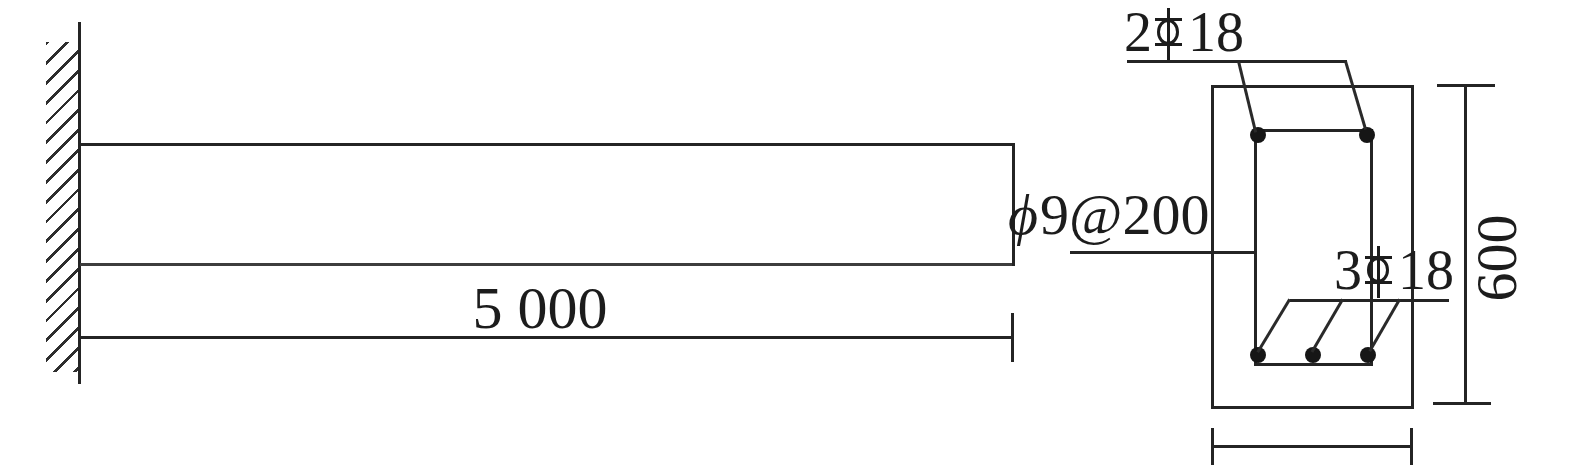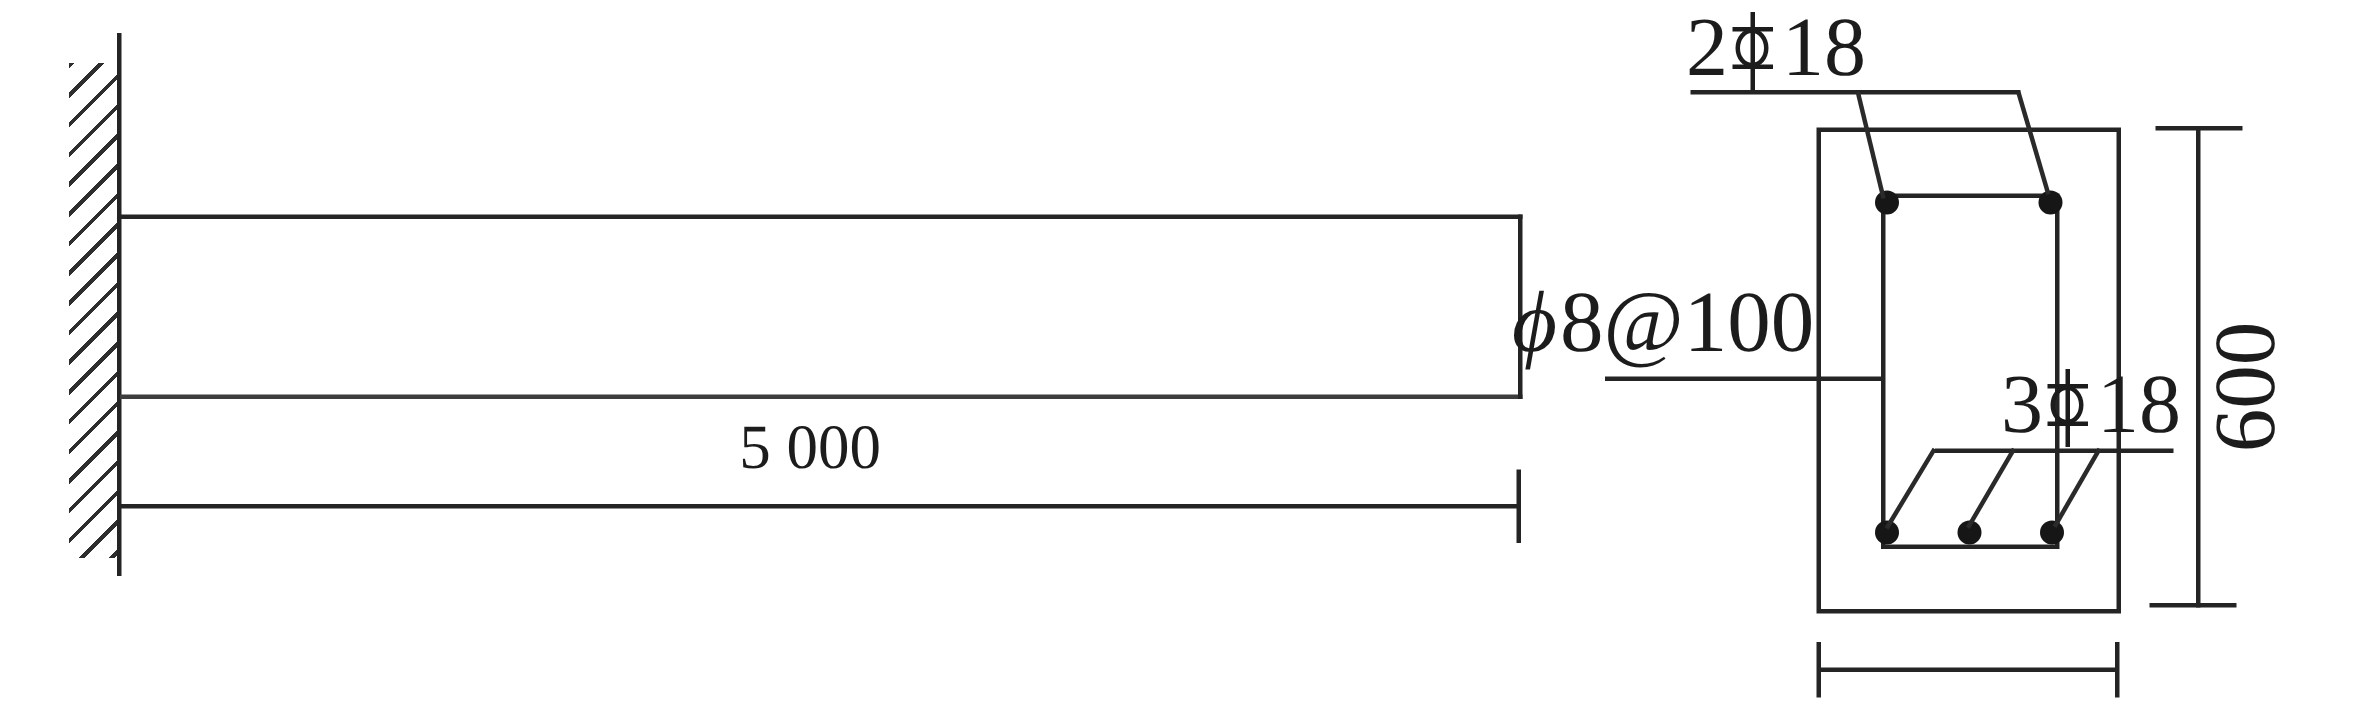--- a/index.html
+++ b/index.html
@@ -40,24 +40,24 @@
 
   <div class="hatch"></div>
   <div class="vline" style="left:78px;top:22px;height:362px;"></div>
 
   <div class="hline" style="left:80px;top:143px;width:935px;"></div>
   <div class="hline" style="left:80px;top:263px;width:935px;background:#3d3d3d;"></div>
   <div class="vline" style="left:1012px;top:143px;height:123px;"></div>
 
   <div class="hline" style="left:80px;top:336px;width:933px;height:2.6px;"></div>
   <div class="vline" style="left:1011px;top:313px;height:49px;"></div>
-  <div class="label" style="left:420px;top:278px;width:240px;text-align:center;font-size:42px;">5 000</div>
+  <div class="label" style="left:420px;top:278px;width:240px;text-align:center;font-size:60px;">5 000</div>
 
   <div class="label" style="left:1008px;top:186px;">
-    <span class="phi">ϕ</span><span>8@100</span>
+    <span class="phi">ϕ</span><span>9@200</span>
   </div>
   <div class="hline" style="left:1070px;top:251px;width:184px;height:2.6px;"></div>
 
   <div class="rect" style="left:1211px;top:85px;width:203px;height:324px;"></div>
   <div class="rect" style="left:1254px;top:129px;width:119px;height:237px;"></div>
 
   <div class="dot" style="left:1250px;top:127px;"></div>
   <div class="dot" style="left:1359px;top:127px;"></div>
   <div class="dot" style="left:1250px;top:347px;"></div>
   <div class="dot" style="left:1305px;top:347px;"></div>

